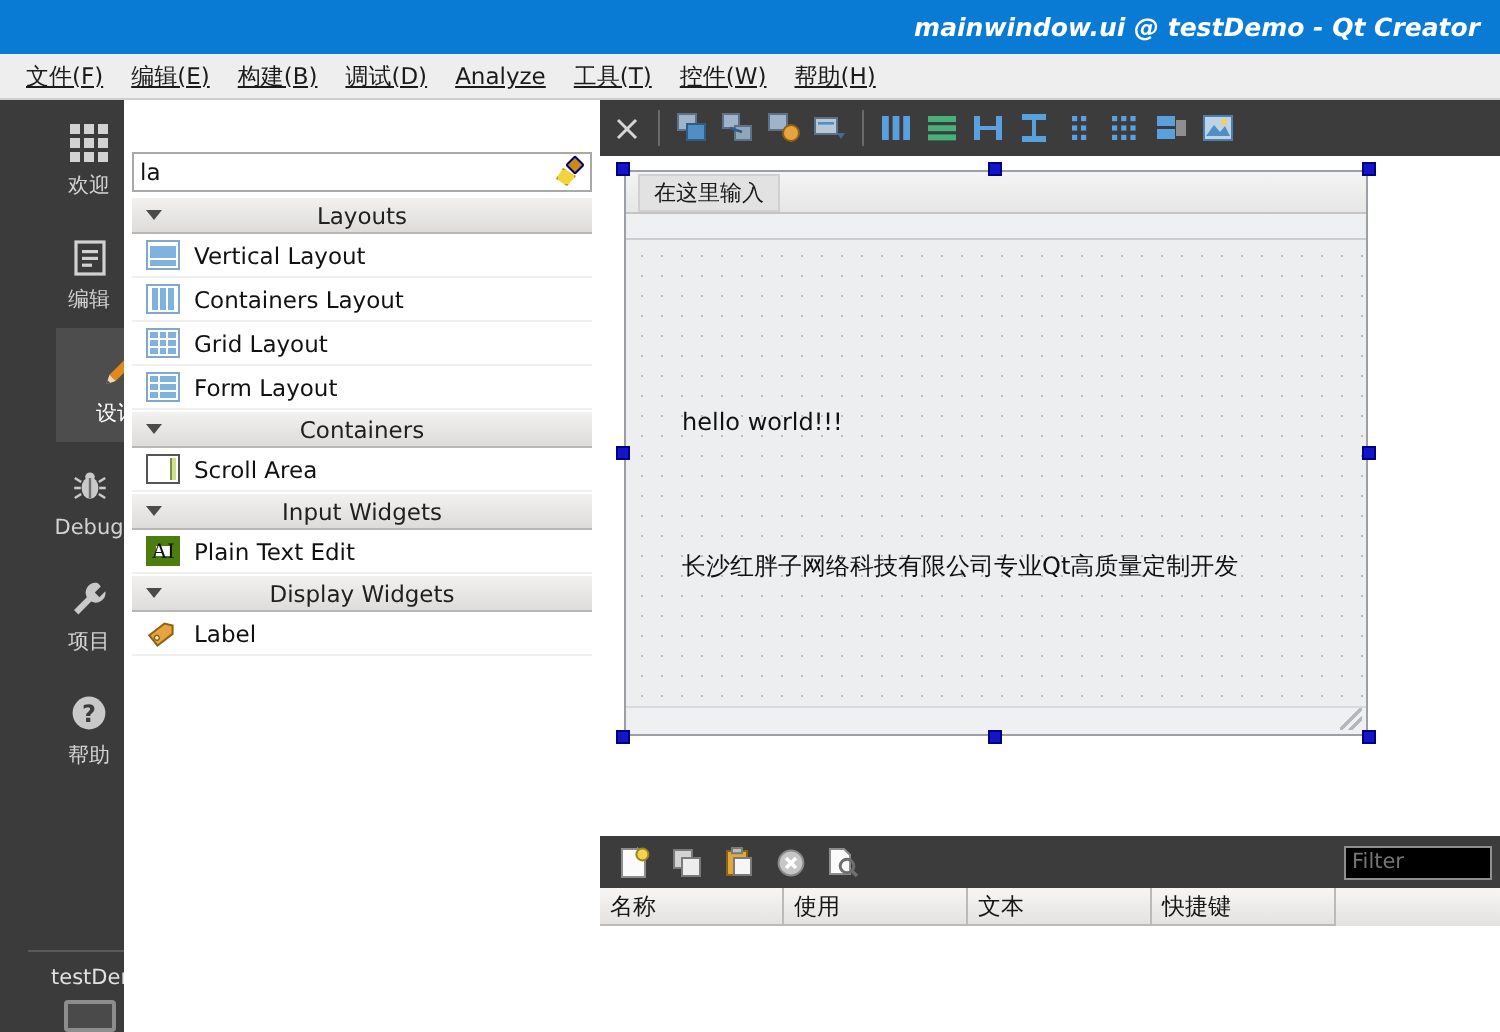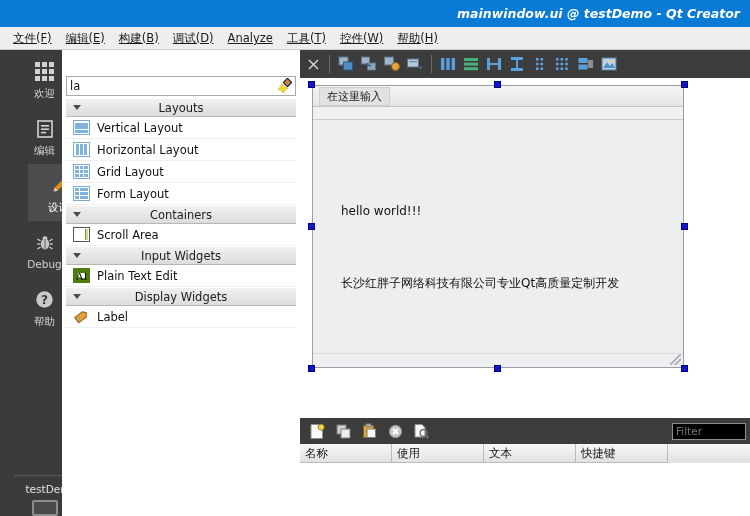--- a/index.html
+++ b/index.html
@@ -330,20 +330,28 @@
             <line x1="5.6" y1="14" x2="2.4" y2="16"></line>
             <line x1="14.4" y1="8" x2="17.6" y2="6"></line>
             <line x1="14.6" y1="11" x2="17.9" y2="11"></line>
             <line x1="14.4" y1="14" x2="17.6" y2="16"></line>
           </g>
         </svg>
       </span>
       <span class="mode-label">Debug</span>
     </div>
 
+    <div class="mode">
+      <span class="glyph">
+        <svg width="21" height="21" viewBox="0 0 21 21">
+          <path d="M14.6 2.4a5 5 0 0 0-5.2 7.2L3 16l2.2 2.2 6.4-6.4a5 5 0 0 0 7.1-5.2l-3 3-2.3-2.3 3-3a5 5 0 0 0-1.8-1.9z" fill="#c9c9c9"></path>
+        </svg>
+      </span>
+      <span class="mode-label">项目</span>
+    </div>
 
     <div class="mode">
       <span class="glyph">
         <svg width="21" height="21" viewBox="0 0 21 21">
           <circle cx="10.5" cy="10.5" r="8.2" fill="#c9c9c9"></circle>
           <text x="10.5" y="15" text-anchor="middle" font-size="12" font-weight="bold" font-family="DejaVu Sans, sans-serif" fill="#3b3b3b">?</text>
         </svg>
       </span>
       <span class="mode-label">帮助</span>
     </div>
@@ -403,21 +411,21 @@
             <i></i>
           </span>
         <span>Vertical Layout</span>
       </div>
       <div class="wb-item">
         <span class="wi-ico ico-hlayout">
             <i></i>
             <i></i>
             <i></i>
           </span>
-        <span>Horizontal Layout</span>
+        <span>Containers Layout</span>
       </div>
       <div class="wb-item">
         <span class="wi-ico ico-grid-l">
             <i></i>
             <i></i>
             <i></i>
             <i></i>
             <i></i>
             <i></i>
             <i></i>

